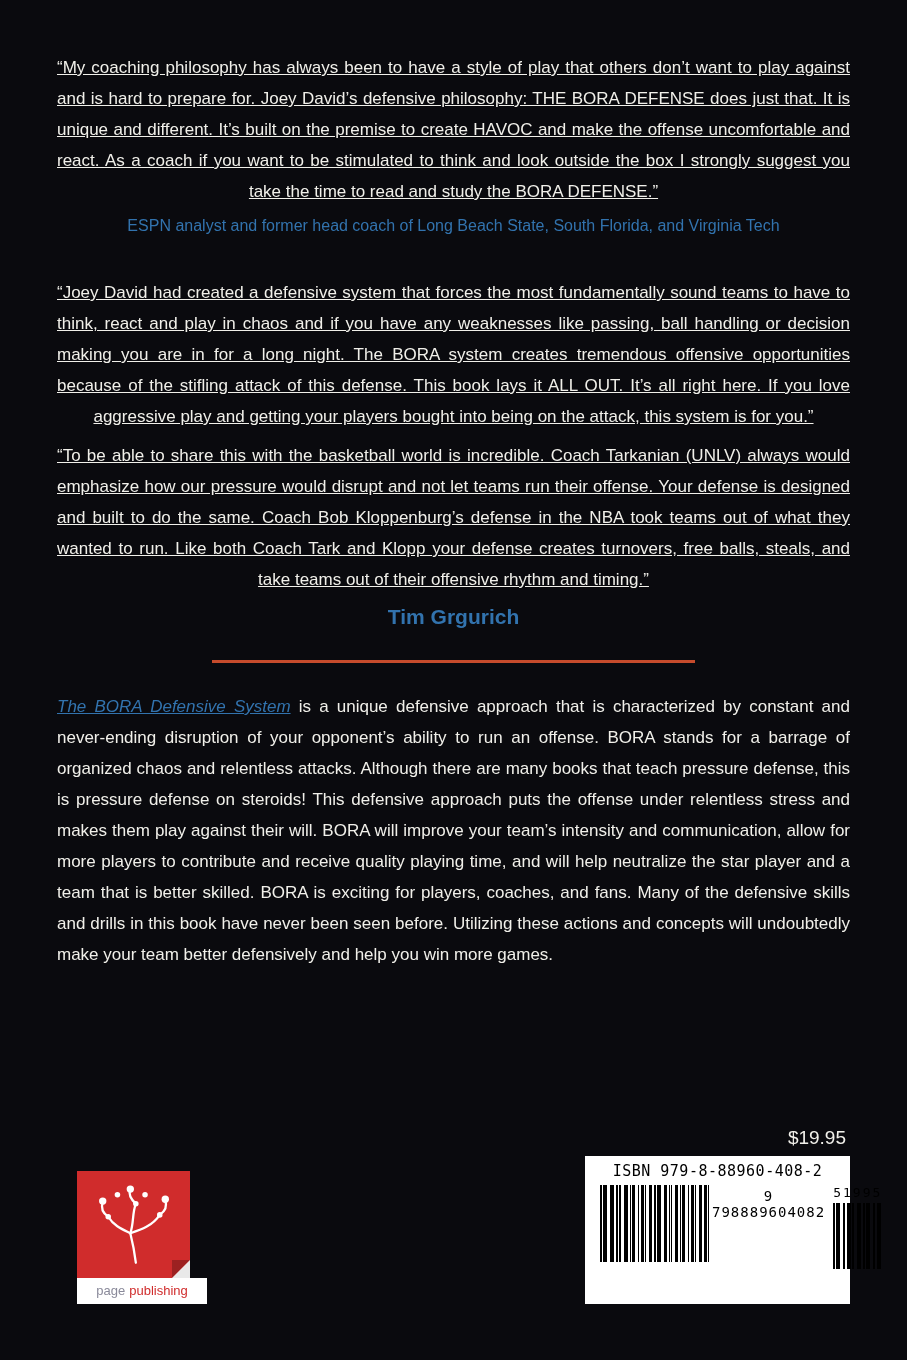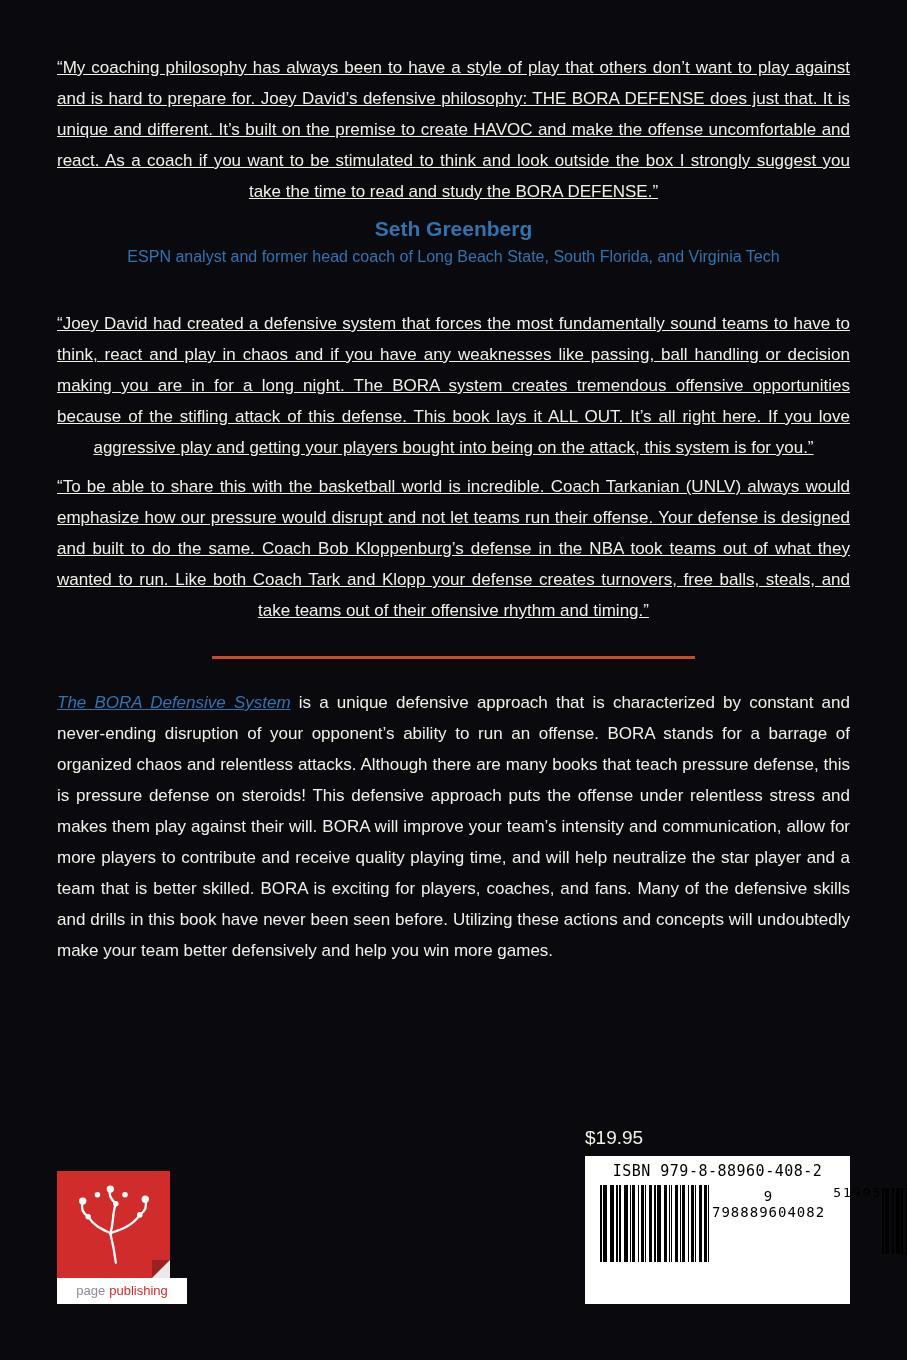--- a/index.html
+++ b/index.html
@@ -41,21 +41,21 @@
   .description{
     font-size:17px;line-height:31px;text-align:justify;margin:0;
   }
   .description .lead{color:var(--accent-blue);font-style:italic;text-decoration:underline;}
   .footer{
     margin-top:auto;
     padding:0 57px 56px;
     display:flex;justify-content:space-between;align-items:flex-end;
   }
   
-  .logo{width:130px;}
+  .logo{width:130px;margin-left:20px;}
   .logo-art{
     width:113px;height:107px;background:var(--logo-red);
     position:relative;display:flex;align-items:center;justify-content:center;
   }
   .logo-art svg{width:92px;height:86px;}
   .fold{
     position:absolute;right:0;bottom:0;width:0;height:0;
     border-bottom:18px solid #e9e9e9;border-left:18px solid transparent;
   }
   .fold-shadow{
@@ -63,50 +63,50 @@
     border-top:18px solid rgba(0,0,0,.25);border-right:18px solid transparent;
   }
   .logo-label{
     background:#ffffff;height:26px;
     display:flex;align-items:center;justify-content:center;gap:4px;
     font-size:13px;line-height:26px;
   }
   .logo-label .w1{color:#8a8a9a;}
   .logo-label .w2{color:var(--logo-red);}
   
-  .price-col{display:flex;flex-direction:column;}
+  .price-col{display:flex;flex-direction:column;align-items:flex-end;}
   .price{font-size:19px;margin:0 4px 7px 0;color:var(--text);}
   .barcode-box{
     width:265px;height:148px;background:#ffffff;color:#000;
     padding:6px 9px 5px;
     font-family:"DejaVu Sans Mono", monospace;
   }
   .isbn{text-align:center;font-size:15px;letter-spacing:.5px;white-space:nowrap;}
   .bars-row{display:flex;margin-top:5px;}
   .main-bc{flex:1;display:flex;flex-direction:row;}
   .bars{display:flex;align-items:stretch;}
   .main-bc .bars{height:77px;padding-left:6px;}
   .bars span{background:#000;height:100%;flex:none;}
   .bc-number{text-align:center;font-size:14px;letter-spacing:1px;margin-top:3px;}
-  .addon{width:74px;display:flex;flex-direction:row;padding-left:8px;}
+  .addon{width:74px;display:flex;flex-direction:column;padding-left:8px;}
   .addon-label{font-size:13px;text-align:center;letter-spacing:2px;}
   .addon .bars{height:66px;margin-top:3px;}
 </style>
 </head>
 <body>
 
 <div class="content">
 
   <p class="quote">“My coaching philosophy has always been to have a style of play that others don’t want to play against and is hard to prepare for. Joey David’s defensive philosophy: THE BORA DEFENSE does just that. It is unique and different. It’s built on the premise to create HAVOC and make the offense uncomfortable and react. As a coach if you want to be stimulated to think and look outside the box I strongly suggest you take the time to read and study the BORA DEFENSE.”</p>
-  <p class="author">Seth Greenberg</p>
   <p class="credit">ESPN analyst and former head coach of Long Beach State, South Florida, and Virginia Tech</p>
 
   <p class="quote">“Joey David had created a defensive system that forces the most fundamentally sound teams to have to think, react and play in chaos and if you have any weaknesses like passing, ball handling or decision making you are in for a long night. The BORA system creates tremendous offensive opportunities because of the stifling attack of this defense. This book lays it ALL OUT. It’s all right here. If you love aggressive play and getting your players bought into being on the attack, this system is for you.”</p>
 
   <p class="quote">“To be able to share this with the basketball world is incredible. Coach Tarkanian (UNLV) always would emphasize how our pressure would disrupt and not let teams run their offense. Your defense is designed and built to do the same. Coach Bob Kloppenburg’s defense in the NBA took teams out of what they wanted to run. Like both Coach Tark and Klopp your defense creates turnovers, free balls, steals, and take teams out of their offensive rhythm and timing.”</p>
+  <p class="author">Tim Grgurich</p>
 
   <div class="divider"></div>
 
   <p class="description"><span class="lead">The BORA Defensive System</span><span> is a unique defensive approach that is characterized by constant and never-ending disruption of your opponent’s ability to run an offense. BORA stands for a barrage of organized chaos and relentless attacks. Although there are many books that teach pressure defense, this is pressure defense on steroids! This defensive approach puts the offense under relentless stress and makes them play against their will. BORA will improve your team’s intensity and communication, allow for more players to contribute and receive quality playing time, and will help neutralize the star player and a team that is better skilled. BORA is exciting for players, coaches, and fans. Many of the defensive skills and drills in this book have never been seen before. Utilizing these actions and concepts will undoubtedly make your team better defensively and help you win more games.</span></p>
 
 </div>
 
 <div class="footer">
 
   <div class="logo">

